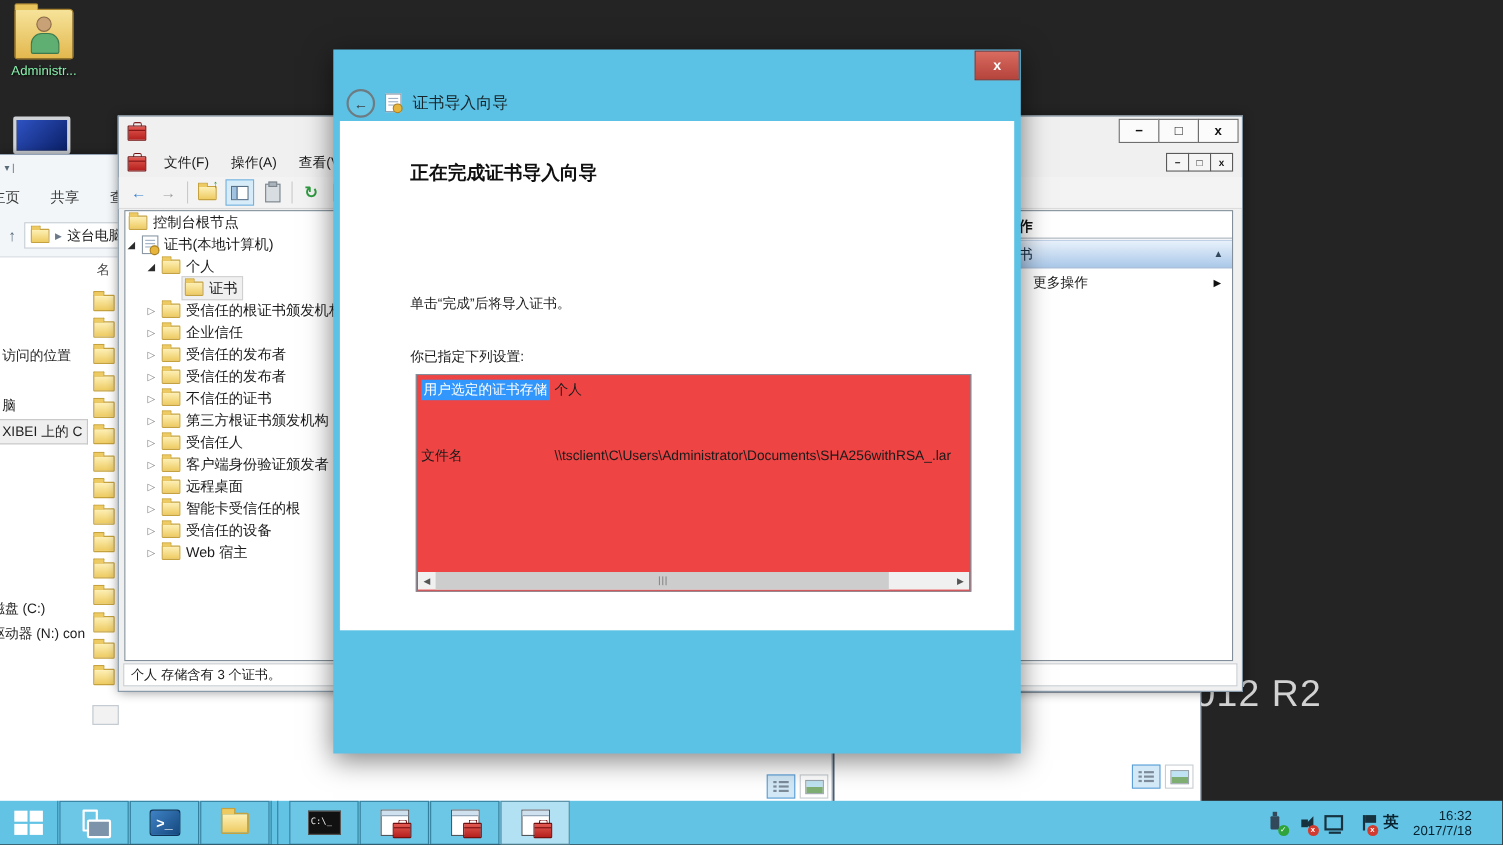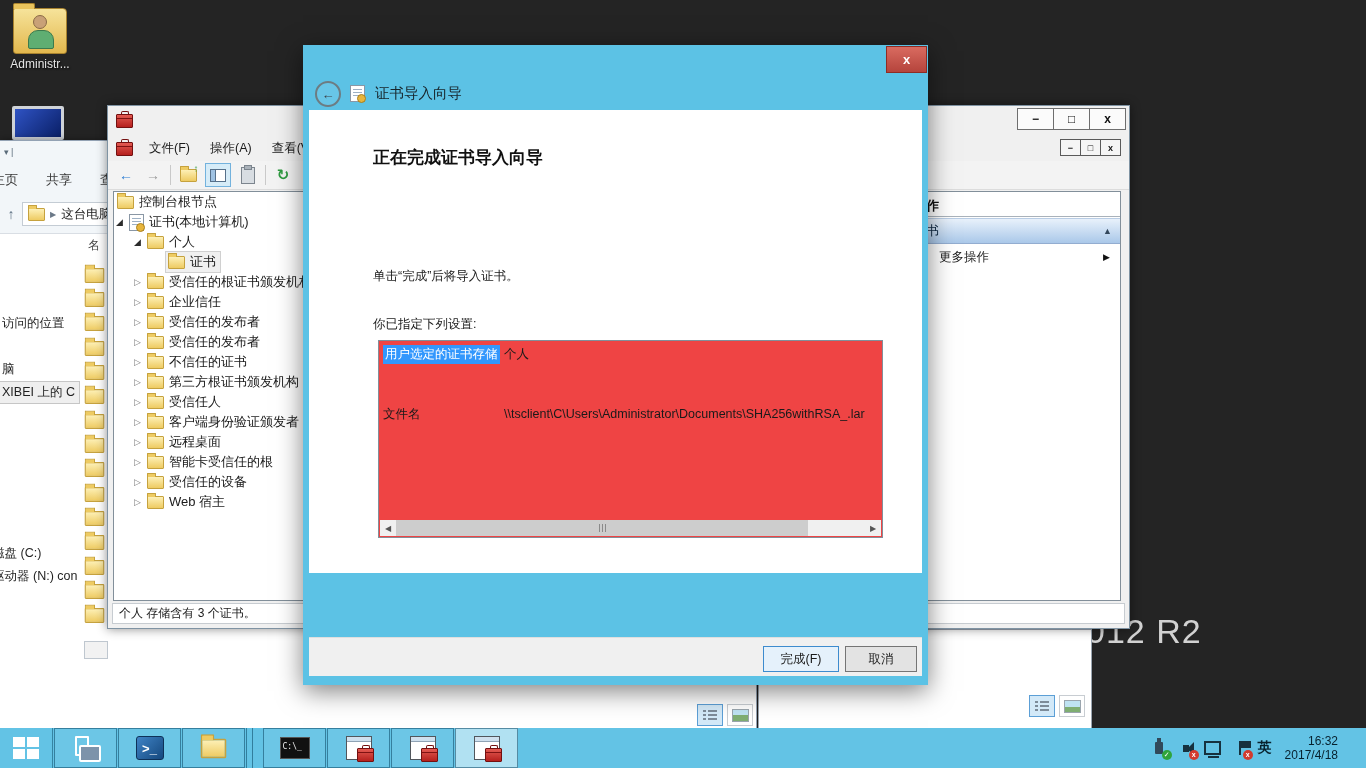--- a/index.html
+++ b/index.html
@@ -20,21 +20,21 @@
   .toolbox::after{content:"";position:absolute;left:0;right:0;top:3px;height:1px;background:#7e1212;}
 
   
   .desk-icon{position:absolute;width:76px;text-align:center;cursor:pointer;}
   .bigfolder{width:52px;height:44px;margin:0 auto;background:linear-gradient(#f6e39a,#e3b84e);
     border:1px solid #a8822e;border-radius:2px 4px 3px 3px;position:relative;}
   .bigfolder::before{content:"";position:absolute;left:-1px;top:-6px;width:20px;height:5px;background:#e9c35c;border:1px solid #a8822e;border-bottom:none;border-radius:2px 2px 0 0;}
   .person{position:absolute;left:14px;top:6px;width:24px;height:32px;}
   .person .head{width:12px;height:12px;border-radius:50%;background:#c9a177;margin:0 auto;border:1px solid #8a6a46;}
   .person .body{width:24px;height:17px;border-radius:10px 10px 2px 2px;background:#5fae72;border:1px solid #3c7a4d;margin-top:1px;}
-  .desk-label{margin-top:3px;font-size:12px;color:#e5e5e5;text-shadow:1px 1px 2px #000;}
+  .desk-label{margin-top:3px;font-size:12px;color:#86efac;text-shadow:1px 1px 2px #000;}
   .pcicon{position:absolute;left:12px;top:106px;width:52px;height:36px;}
   .pcicon .scr{width:46px;height:28px;background:linear-gradient(135deg,#2f53c4,#0a1f66);border:3px solid #cfd3d8;border-radius:2px;}
   .watermark{position:absolute;left:1086px;top:612px;font-size:34px;color:#d2d2d2;letter-spacing:1px;}
 
   
   .explorer{position:absolute;left:0;top:140px;width:756px;height:588px;background:#fff;
     border:1px solid #93a2b4;border-left:none;box-shadow:0 0 8px rgba(0,0,0,.4);}
   .exp-chrome{position:absolute;left:0;top:0;right:0;height:92px;background:#f2f6f9;border-bottom:1px solid #d9dee4;}
   .qat{position:absolute;left:4px;top:6px;font-size:9px;color:#5a6b7a;}
   .ribbon-tabs{position:absolute;left:0;top:26px;height:26px;display:flex;align-items:center;font-size:13px;color:#3b3b3b;}
@@ -425,24 +425,20 @@
           <div class="hthumb">
               <i></i>
               <i></i>
               <i></i>
             </div>
           <span class="harrow">▶</span>
         </div>
       </div>
     </div>
 
-    <div class="wz-footer">
-      <div class="wzbtn btn-finish">完成(F)</div>
-      <div class="wzbtn btn-cancel">取消</div>
-    </div>
   </div>
 
   <div class="taskbar">
     <div class="tb-start">
       <div class="winlogo">
           <i></i>
           <i></i>
           <i></i>
           <i></i>
         </div>
@@ -492,19 +488,19 @@
       <div class="trayico">
         <div class="net-glyph"></div>
       </div>
       <div class="trayico">
         <div class="flagpole"></div>
         <div class="badge err">x</div>
       </div>
       <div class="ime">英</div>
       <div class="clock">
         <div>16:32</div>
-        <div>2017/4/18</div>
+        <div>2017/7/18</div>
       </div>
       <div class="showdesk"></div>
     </div>
   </div>
 
 </div>
 
 </body></html>

